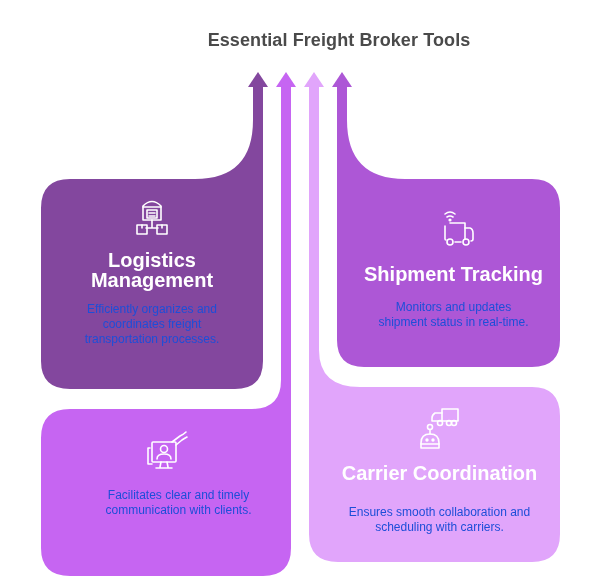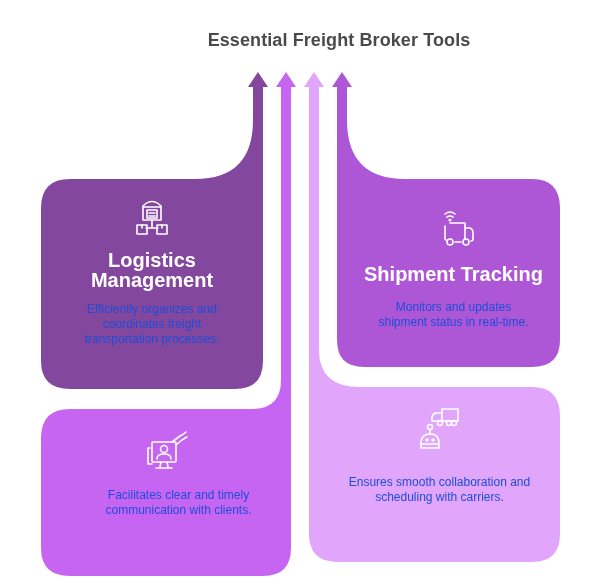--- a/index.html
+++ b/index.html
@@ -95,14 +95,15 @@
     <circle cx="26" cy="18" r="2.5"></circle>
     <circle cx="35" cy="18" r="2.5"></circle>
     <circle cx="40" cy="18" r="2.5"></circle>
     <circle cx="16" cy="22" r="2.5"></circle>
     <path d="M16,24.5 L16,29"></path>
     <path d="M7,43 L7,38 Q7,29 16,29 Q25,29 25,38 L25,43 Z"></path>
     <path d="M7,39 L25,39"></path>
     <circle cx="13" cy="35" r="0.9" fill="#ffffff"></circle>
     <circle cx="19" cy="35" r="0.9" fill="#ffffff"></circle>
   </svg>
+  <div class="card-title" style="margin-top:10px;">Carrier Coordination</div>
   <div class="card-desc" style="padding:0 26px; margin-top:22px;">Ensures smooth collaboration and scheduling with carriers.</div>
 </div>
 
 </body></html>

